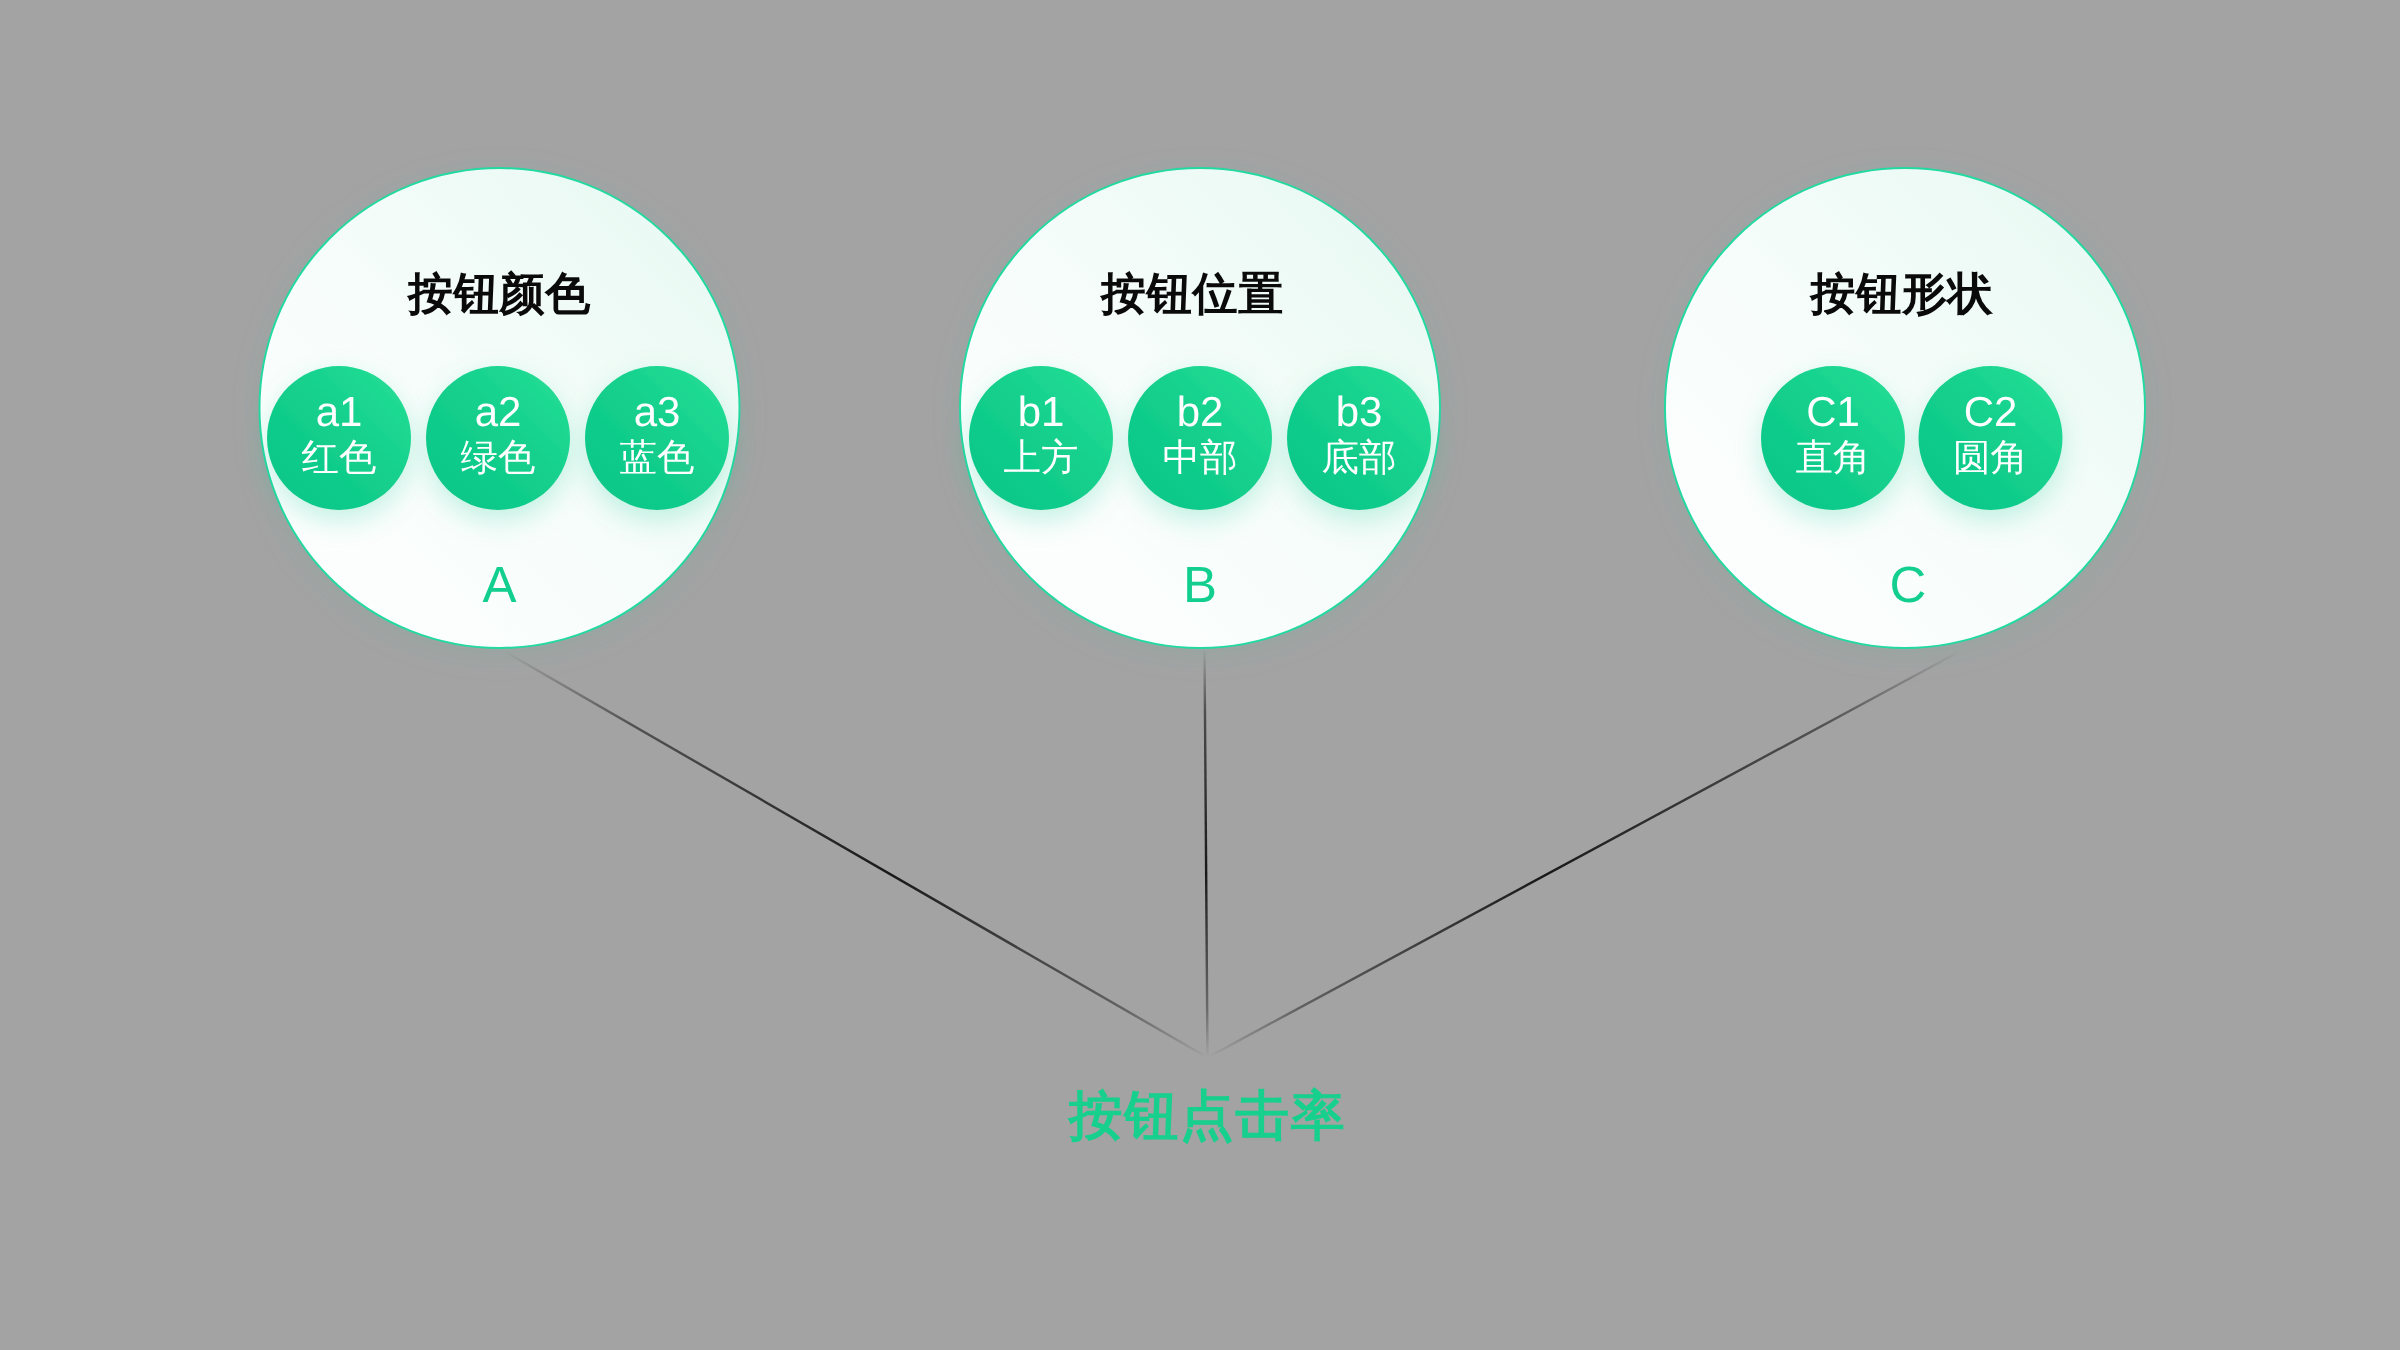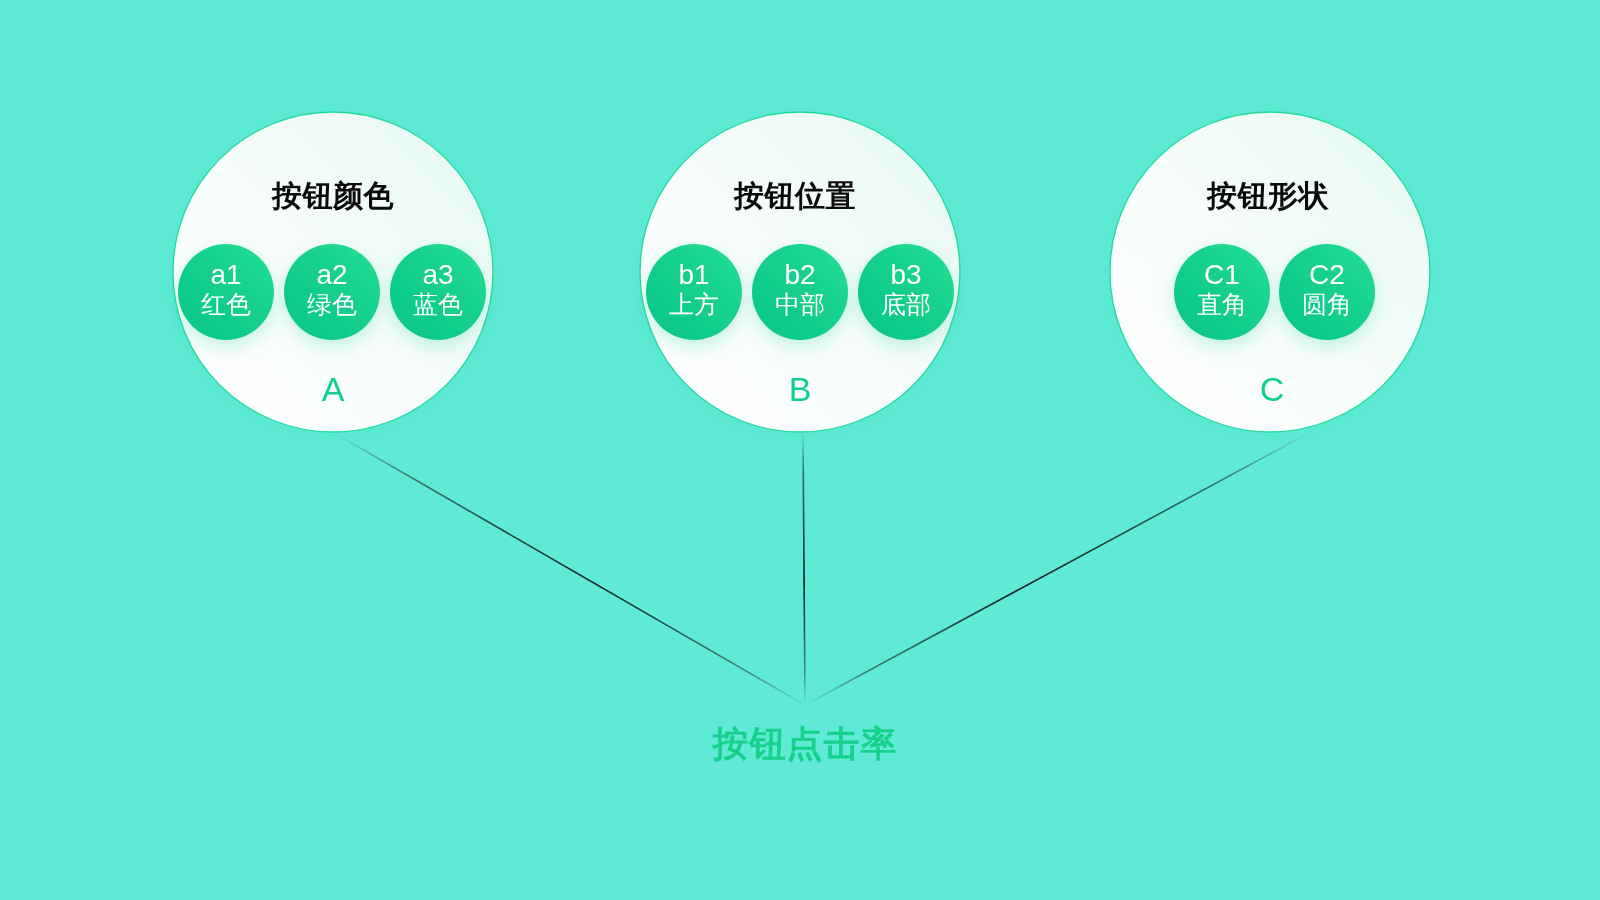--- a/index.html
+++ b/index.html
@@ -11,21 +11,21 @@
   body {
     width: 1600px;
     height: 900px;
     overflow: hidden;
     font-family: "Liberation Sans", "DejaVu Sans", sans-serif;
   }
   #stage {
     position: relative;
     width: 1600px;
     height: 900px;
-    background: #5eead4;
+    background: #a3a3a3;
   }
   #diagram-svg {
     position: absolute;
     top: 0;
     left: 0;
     width: 1600px;
     height: 900px;
     display: block;
   }
   .grp-title {

